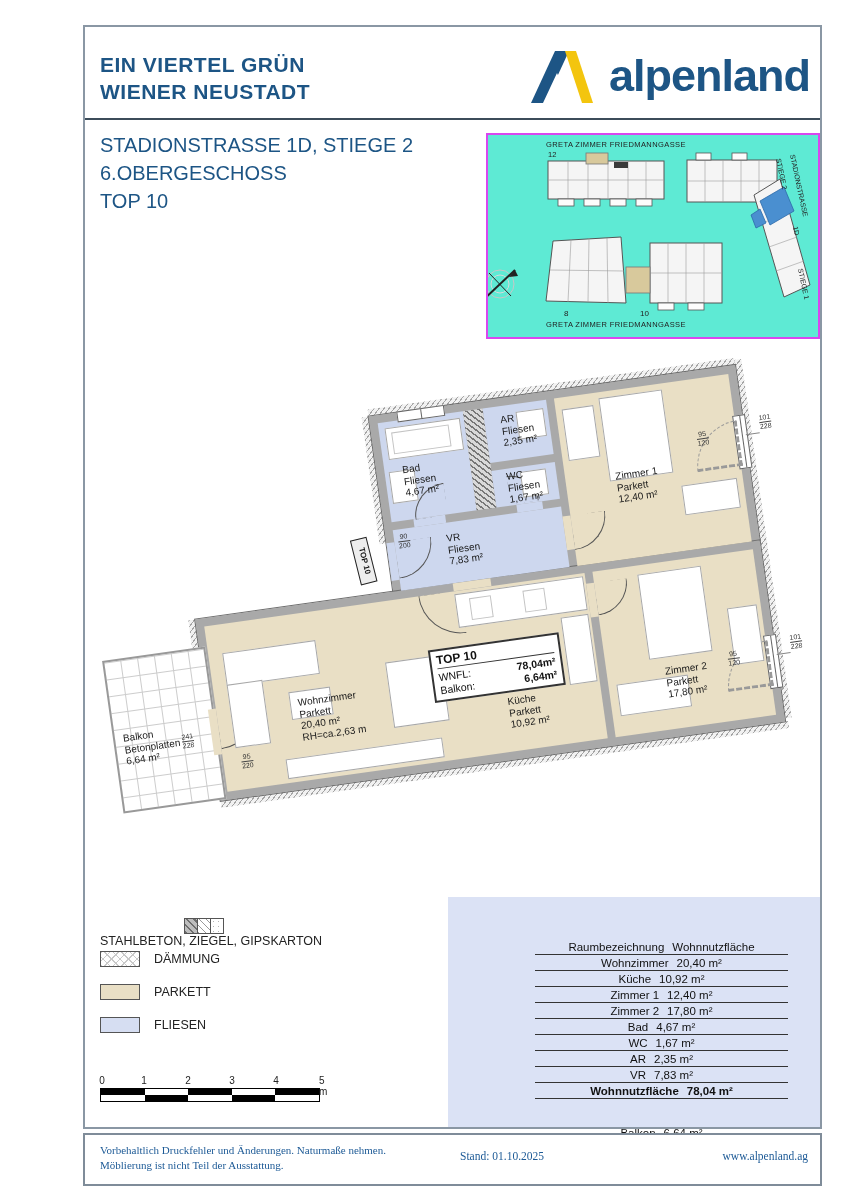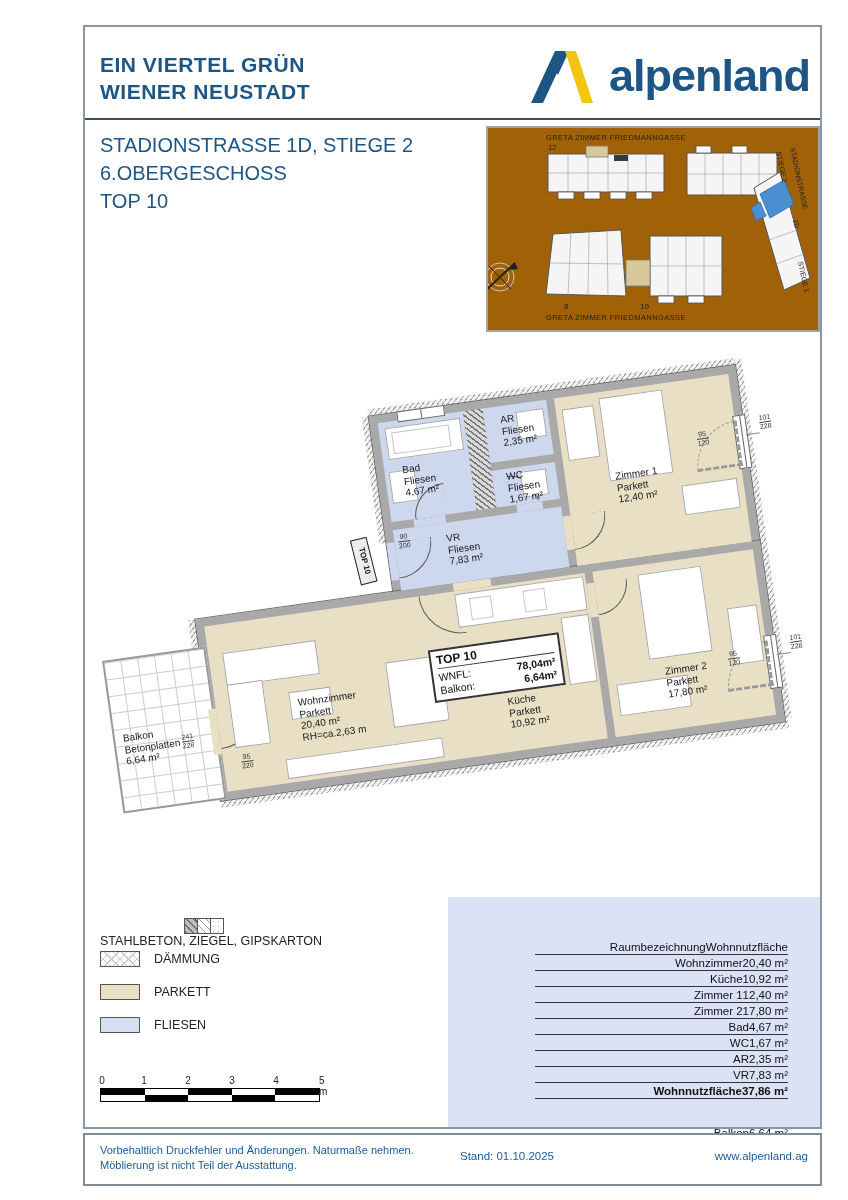--- a/index.html
+++ b/index.html
@@ -3,34 +3,34 @@
 <meta charset="utf-8">
 <style>
   html,body{margin:0;padding:0;}
   body{width:848px;height:1200px;position:relative;background:#fff;
        font-family:"Liberation Sans",sans-serif;color:#222;overflow:hidden;}
 
   
   #frame{position:absolute;left:83px;top:25px;width:735px;height:1100px;
          border:2px solid #8a97a4;background:#fff;}
   #footerbox{position:absolute;left:83px;top:1133px;width:735px;height:49px;
-         border:2px solid #7f8c99;background:#fff;}
+         border:2px solid #7f8c99;background:#fff;font-family:Liberation Serif, serif;}
 
   
   .proj-title{position:absolute;left:15px;top:24px;font-size:21px;line-height:27px;
       color:#1d5585;letter-spacing:.5px;font-weight:bold;}
   #logo{position:absolute;right:10px;top:22px;display:flex;}
   #logo .word{font-size:45px;font-weight:bold;color:#1d5585;letter-spacing:-1px;
       margin-left:14px;line-height:54px;}
   .head-rule{position:absolute;left:0;top:91px;width:100%;height:2px;background:#3c4c5a;}
   .addr{position:absolute;left:15px;top:104px;font-size:20px;line-height:28px;color:#1d5585;}
 
   
-  #siteplan{position:absolute;left:401px;top:99px;width:330px;height:202px;
-      border:2px solid #a3a3a3;background:#a16207;}
+  #siteplan{position:absolute;left:401px;top:106px;width:330px;height:202px;
+      border:2px solid #d946ef;background:#5eead4;}
 
   
   #plan{position:absolute;left:38px;top:378px;width:680px;height:360px;
         transform:rotate(-8deg);transform-origin:50% 50%;}
   .slab{position:absolute;background:#a9a9a9;outline:1px solid #6e6e6e;}
   .room{position:absolute;}
   .fliesen{background:#cdd7ee;}
   .parkett{background:#e9dfc5;}
   .hatchband{position:absolute;background:repeating-linear-gradient(135deg,#a5a5a5 0 1px,#f1f1f1 1px 4px);}
   .shaft{position:absolute;background:repeating-linear-gradient(45deg,#777 0 1.5px,#d9d9d9 1.5px 4.5px);}
@@ -81,22 +81,22 @@
   #scalebar .nums{position:relative;height:13px;font-size:10px;color:#222;}
   #scalebar .nums span{position:absolute;transform:translateX(-50%);}
   #scalebar .bar{width:220px;height:14px;border:1px solid #000;box-sizing:border-box;}
   #scalebar .r{display:flex;height:6px;}
   #scalebar .r i{width:44px;}
   .blk{background:#000;} .wht{background:#fff;}
 
   
   #tablepanel{position:absolute;left:363px;top:870px;right:0;bottom:0;background:#dbe2f5;}
   #areatable{position:absolute;left:87px;top:42px;width:253px;font-size:11.5px;color:#111;}
-  .trow{display:flex;justify-content:flex-end;border-bottom:1px solid #333;
-        line-height:14px;padding-top:1px;}
+  .trow{display:flex;justify-content:center;border-bottom:1px solid #333;
+        line-height:14px;padding-top:1px;gap:8px;}
   .trow.nob{border-bottom:none;}
   .trow.bold{font-weight:bold;}
   .tgap{height:26px;}
 
   
   .foot-disc{position:absolute;left:15px;top:8px;font-size:11px;line-height:15px;color:#1d5a96;}
   .foot-stand{position:absolute;left:375px;top:15px;font-size:11.5px;color:#1d5a96;}
   .foot-web{position:absolute;right:12px;top:15px;font-size:11.5px;color:#1d5a96;}
 
   svg text{font-family:"Liberation Sans",sans-serif;}
@@ -456,21 +456,21 @@
       <div class="trow">
         <span>AR</span>
         <span>2,35 m²</span>
       </div>
       <div class="trow">
         <span>VR</span>
         <span>7,83 m²</span>
       </div>
       <div class="trow bold">
         <span>Wohnnutzfläche</span>
-        <span>37,86 m²</span>
+        <span>78,04 m²</span>
       </div>
       <div class="tgap"></div>
       <div class="trow">
         <span>Balkon</span>
         <span>6,64 m²</span>
       </div>
       <div class="trow">
         <span>Kellerabteil</span>
         <span>3,63 m²</span>
       </div>

